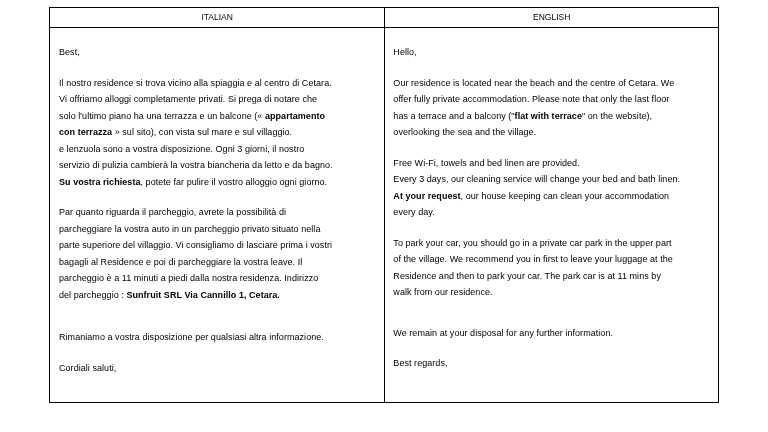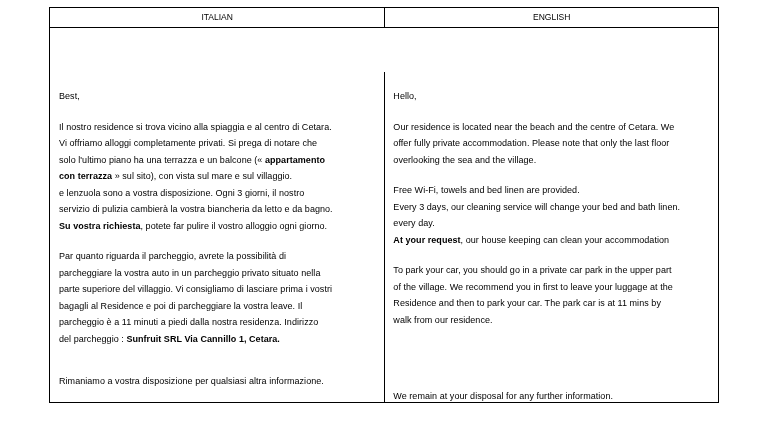--- a/index.html
+++ b/index.html
@@ -23,21 +23,20 @@
   .table {
     position: absolute;
     left: 49px;
     top: 7px;
     width: 670px;
     height: 396px;
     border: 1px solid #000000;
     box-sizing: border-box;
     display: flex;
     flex-direction: column;
-    gap: 44px;
   }
   .head-row {
     display: flex;
     flex: 0 0 auto;
     border-bottom: 1px solid #000000;
   }
   .body-row {
     display: flex;
     flex: 1 1 auto;
     min-height: 0;
@@ -70,21 +69,21 @@
   .body-cell p.gap {
     margin-top: 14px;
   }
   .body-cell p.gap-sm {
     margin-top: 13px;
   }
   .body-cell p.gap-lg {
     margin-top: 26px;
   }
   .body-cell p.gap-xl {
-    margin-top: 60px;
+    margin-top: 24px;
   }
   b { font-weight: bold; }
   .inner-pad-left { padding-left: 9px; }
   .inner-pad-right { padding-left: 8px; }
 </style>
 </head>
 <body>
 
 <div class="page">
   <div class="table">
@@ -119,26 +118,27 @@
 
         <p class="gap">Cordiali saluti,</p>
 
       </div>
 
       <div class="cell col-right body-cell inner-pad-right">
         <p class="gap-sm">Hello,</p>
 
         <p class="gap">Our residence is located near the beach and the centre of Cetara. We</p>
         <p>offer fully private accommodation. Please note that only the last floor</p>
+        <p><span>has a terrace and a balcony ("</span><b>flat with terrace</b><span>" on the website),</span></p>
         <p>overlooking the sea and the village.</p>
 
         <p class="gap">Free Wi-Fi, towels and bed linen are provided.</p>
         <p>Every 3 days, our cleaning service will change your bed and bath linen.</p>
+        <p><b>At your request</b><span>, our house keeping can clean your accommodation</span></p>
         <p>every day.</p>
-        <p><b>At your request</b><span>, our house keeping can clean your accommodation</span></p>
 
         <p class="gap">To park your car, you should go in a private car park in the upper part</p>
         <p>of the village. We recommend you in first to leave your luggage at the</p>
         <p>Residence and then to park your car. The park car is at 11 mins by</p>
         <p>walk from our residence.</p>
 
         <p class="gap-xl">We remain at your disposal for any further information.</p>
 
         <p class="gap">Best regards,</p>
 

